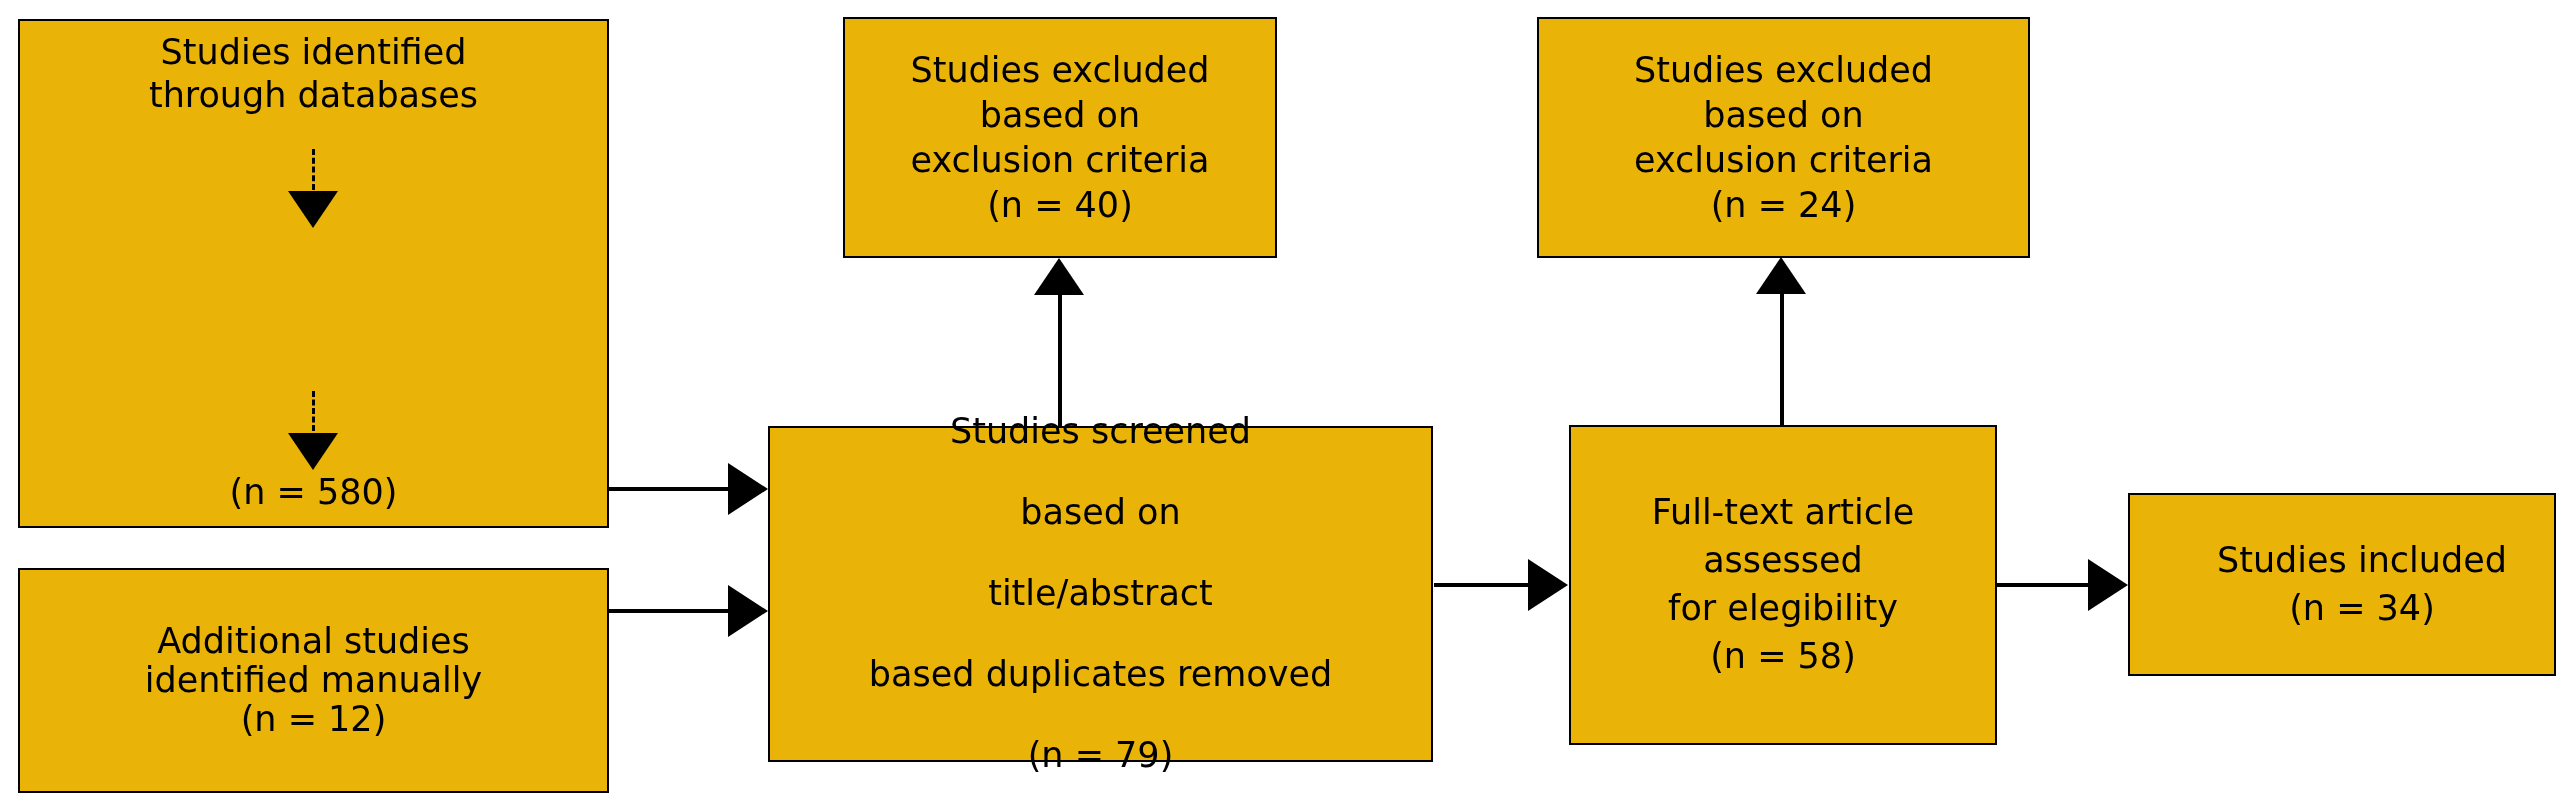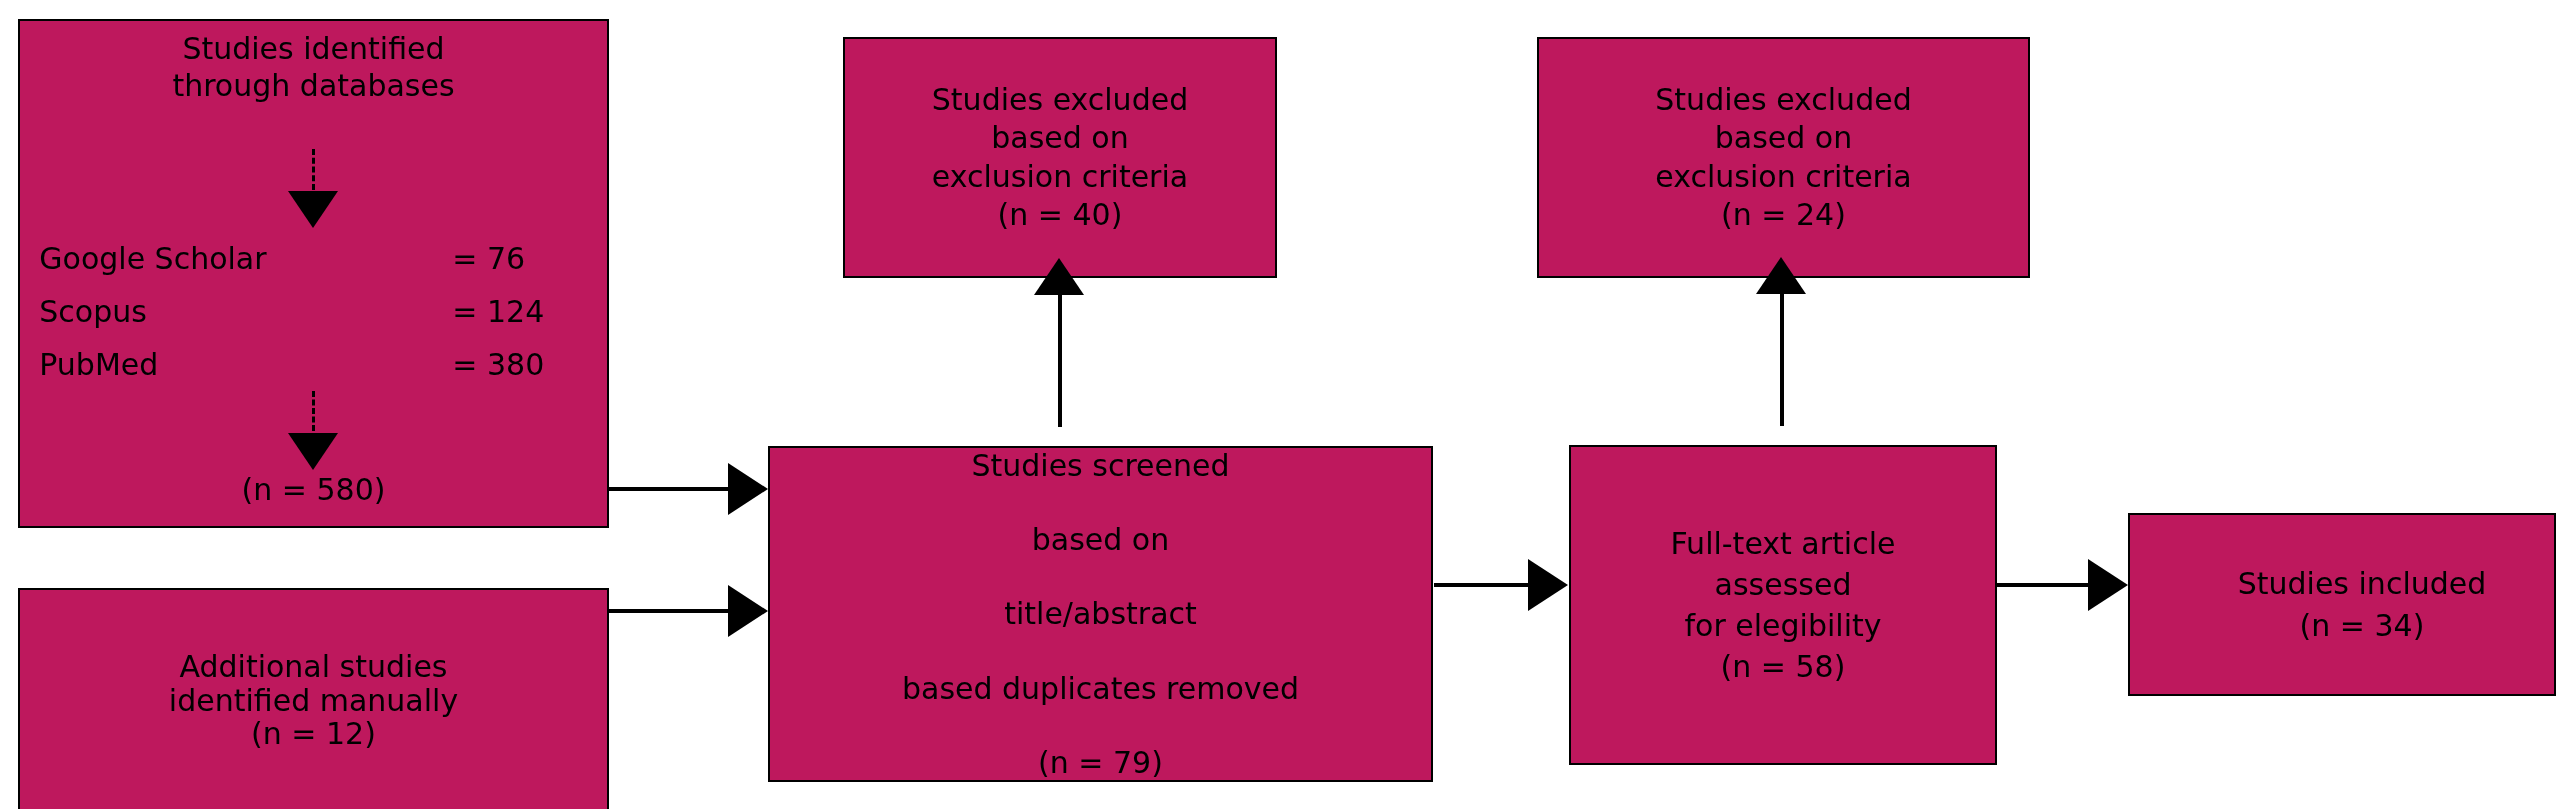--- a/index.html
+++ b/index.html
@@ -12,31 +12,30 @@
     width: 2576px;
     height: 810px;
     background: #ffffff;
     font-family: "DejaVu Sans", "Liberation Sans", sans-serif;
     color: #000000;
     overflow: hidden;
   }
   .box {
     position: absolute;
     border: 2.8px solid #000000;
-    background: #be185d;
+    background: #eab308;
     box-sizing: border-box;
-    font-size: 30px;
+    font-size: 35px;
     text-align: center;
   }
   .flexbox {
     display: flex;
     flex-direction: column;
     align-items: center;
     justify-content: center;
-    margin-top: 20px;
   }
   .lh-tight  { line-height: 1.12; }
   .lh-mid    { line-height: 1.28; }
   .lh-loose  { line-height: 1.37; }
 
   
   .db-title {
     position: absolute;
     top: 9.7px; left: 0;
     width: 100%;
@@ -83,34 +82,20 @@
 </style>
 </head>
 <body>
 
 <div class="canvas">
 
   <div class="box" style="left:18px; top:19.3px; width:591px; height:509px;">
     <div class="db-title">
       <div>Studies identified</div>
       <div>through databases</div>
-    </div>
-    <div class="db-rows">
-      <div class="db-row">
-        <span>Google Scholar</span>
-        <span class="val">= 76</span>
-      </div>
-      <div class="db-row">
-        <span>Scopus</span>
-        <span class="val">= 124</span>
-      </div>
-      <div class="db-row">
-        <span>PubMed</span>
-        <span class="val">= 380</span>
-      </div>
     </div>
     <div class="db-total">(n = 580)</div>
   </div>
 
   <div class="dash-v" style="left:312px; top:149px; height:41px;"></div>
   <div class="head-down" style="left:288px; top:191px;"></div>
 
   <div class="dash-v" style="left:312px; top:391px; height:40px;"></div>
   <div class="head-down" style="left:288px; top:433px;"></div>
 

